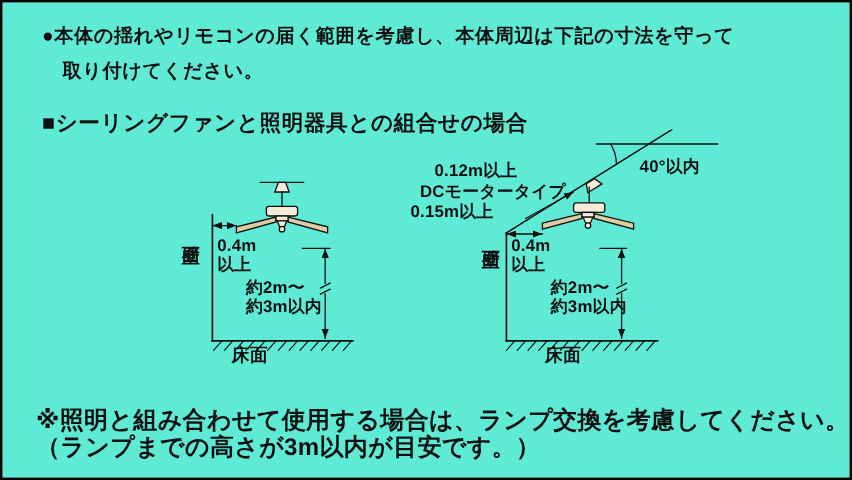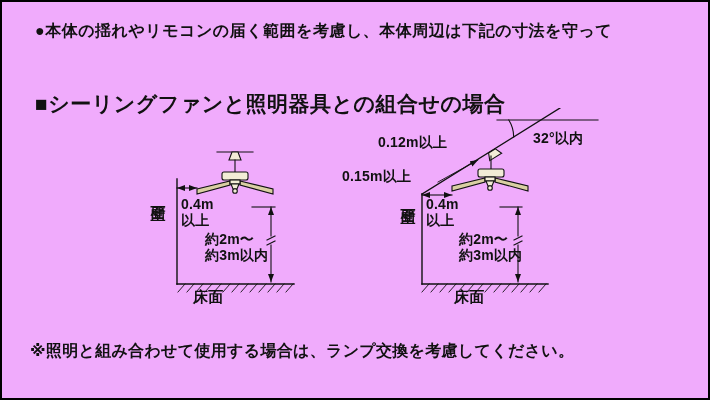--- a/index.html
+++ b/index.html
@@ -1,35 +1,36 @@
 <!DOCTYPE html>
 <html><head>
 <meta charset="utf-8">
 <style>
   html,body { margin:0; padding:0; background:#e8e8e8; }
   .page {
     position:relative; width:710px; height:400px; box-sizing:border-box;
-    border:2px solid #000; background:#f0abfc; overflow:hidden;
+    border:2px solid #000; background:#5eead4; overflow:hidden;
     font-family:"Liberation Sans","DejaVu Sans",sans-serif; color:#111;
   }
   .intro { position:absolute; left:33px; top:14px; font-size:16px; font-weight:700; line-height:29px; letter-spacing:.5px; }
   .intro .indent { margin-left:17px; }
-  .section-title { position:absolute; left:33px; top:88px; font-size:21px; font-weight:700; letter-spacing:.5px; }
-  .note { position:absolute; left:28px; top:338px; font-size:16px; font-weight:700; line-height:22px; letter-spacing:.3px; }
+  .section-title { position:absolute; left:33px; top:88px; font-size:18px; font-weight:700; letter-spacing:.5px; }
+  .note { position:absolute; left:28px; top:338px; font-size:20px; font-weight:700; line-height:22px; letter-spacing:.3px; }
   .lbl { position:absolute; font-size:14px; font-weight:700; line-height:16px; white-space:pre-line; letter-spacing:.2px; }
   .vert { writing-mode:vertical-rl; text-orientation:upright; letter-spacing:2px; font-size:15px; }
   .diag { position:absolute; }
 </style>
 </head>
 <body>
 
 <div class="page">
 
   <div class="intro">
     <div>●本体の揺れやリモコンの届く範囲を考慮し、本体周辺は下記の寸法を守って</div>
+    <div class="indent">取り付けてください。</div>
   </div>
 
   <div class="section-title">■シーリングファンと照明器具との組合せの場合</div>
 
   <svg class="diag" style="left:130px; top:113px;" width="190" height="197" viewBox="0 0 190 197">
     <defs>
       <marker id="ah" markerWidth="9" markerHeight="8" refX="8" refY="3" orient="auto-start-reverse" markerUnits="userSpaceOnUse">
         <path d="M0,0 L8,3 L0,6 Z" fill="#111" stroke="none"></path>
       </marker>
     </defs>
@@ -85,27 +86,29 @@
     </g>
   </svg>
 
   <div class="lbl vert" style="left:148px; top:190px;">壁面</div>
   <div class="lbl" style="left:179px; top:194px;">0.4m
 以上</div>
   <div class="lbl" style="left:203px; top:229px;">約2m〜
 約3m以内</div>
   <div class="lbl" style="left:191px; top:287px; font-size:15px;">床面</div>
 
-  <div class="lbl" style="left:376px; top:132px;">0.12m以上</div>
+  <div class="lbl" style="left:360px; top:132px;">0.12m以上</div>
+  <div class="lbl" style="left:348px; top:149px;">DCモータータイプ</div>
   <div class="lbl" style="left:340px; top:166px;">0.15m以上</div>
-  <div class="lbl" style="left:531px; top:128px;">32°以内</div>
+  <div class="lbl" style="left:531px; top:128px;">40°以内</div>
   <div class="lbl vert" style="left:398px; top:193px;">壁面</div>
   <div class="lbl" style="left:424px; top:194px;">0.4m
 以上</div>
   <div class="lbl" style="left:457px; top:229px;">約2m〜
 約3m以内</div>
   <div class="lbl" style="left:452px; top:287px; font-size:15px;">床面</div>
 
   <div class="note">
     <div>※照明と組み合わせて使用する場合は、ランプ交換を考慮してください。</div>
+    <div>（ランプまでの高さが3m以内が目安です。）</div>
   </div>
 
 </div>
 
 </body></html>

